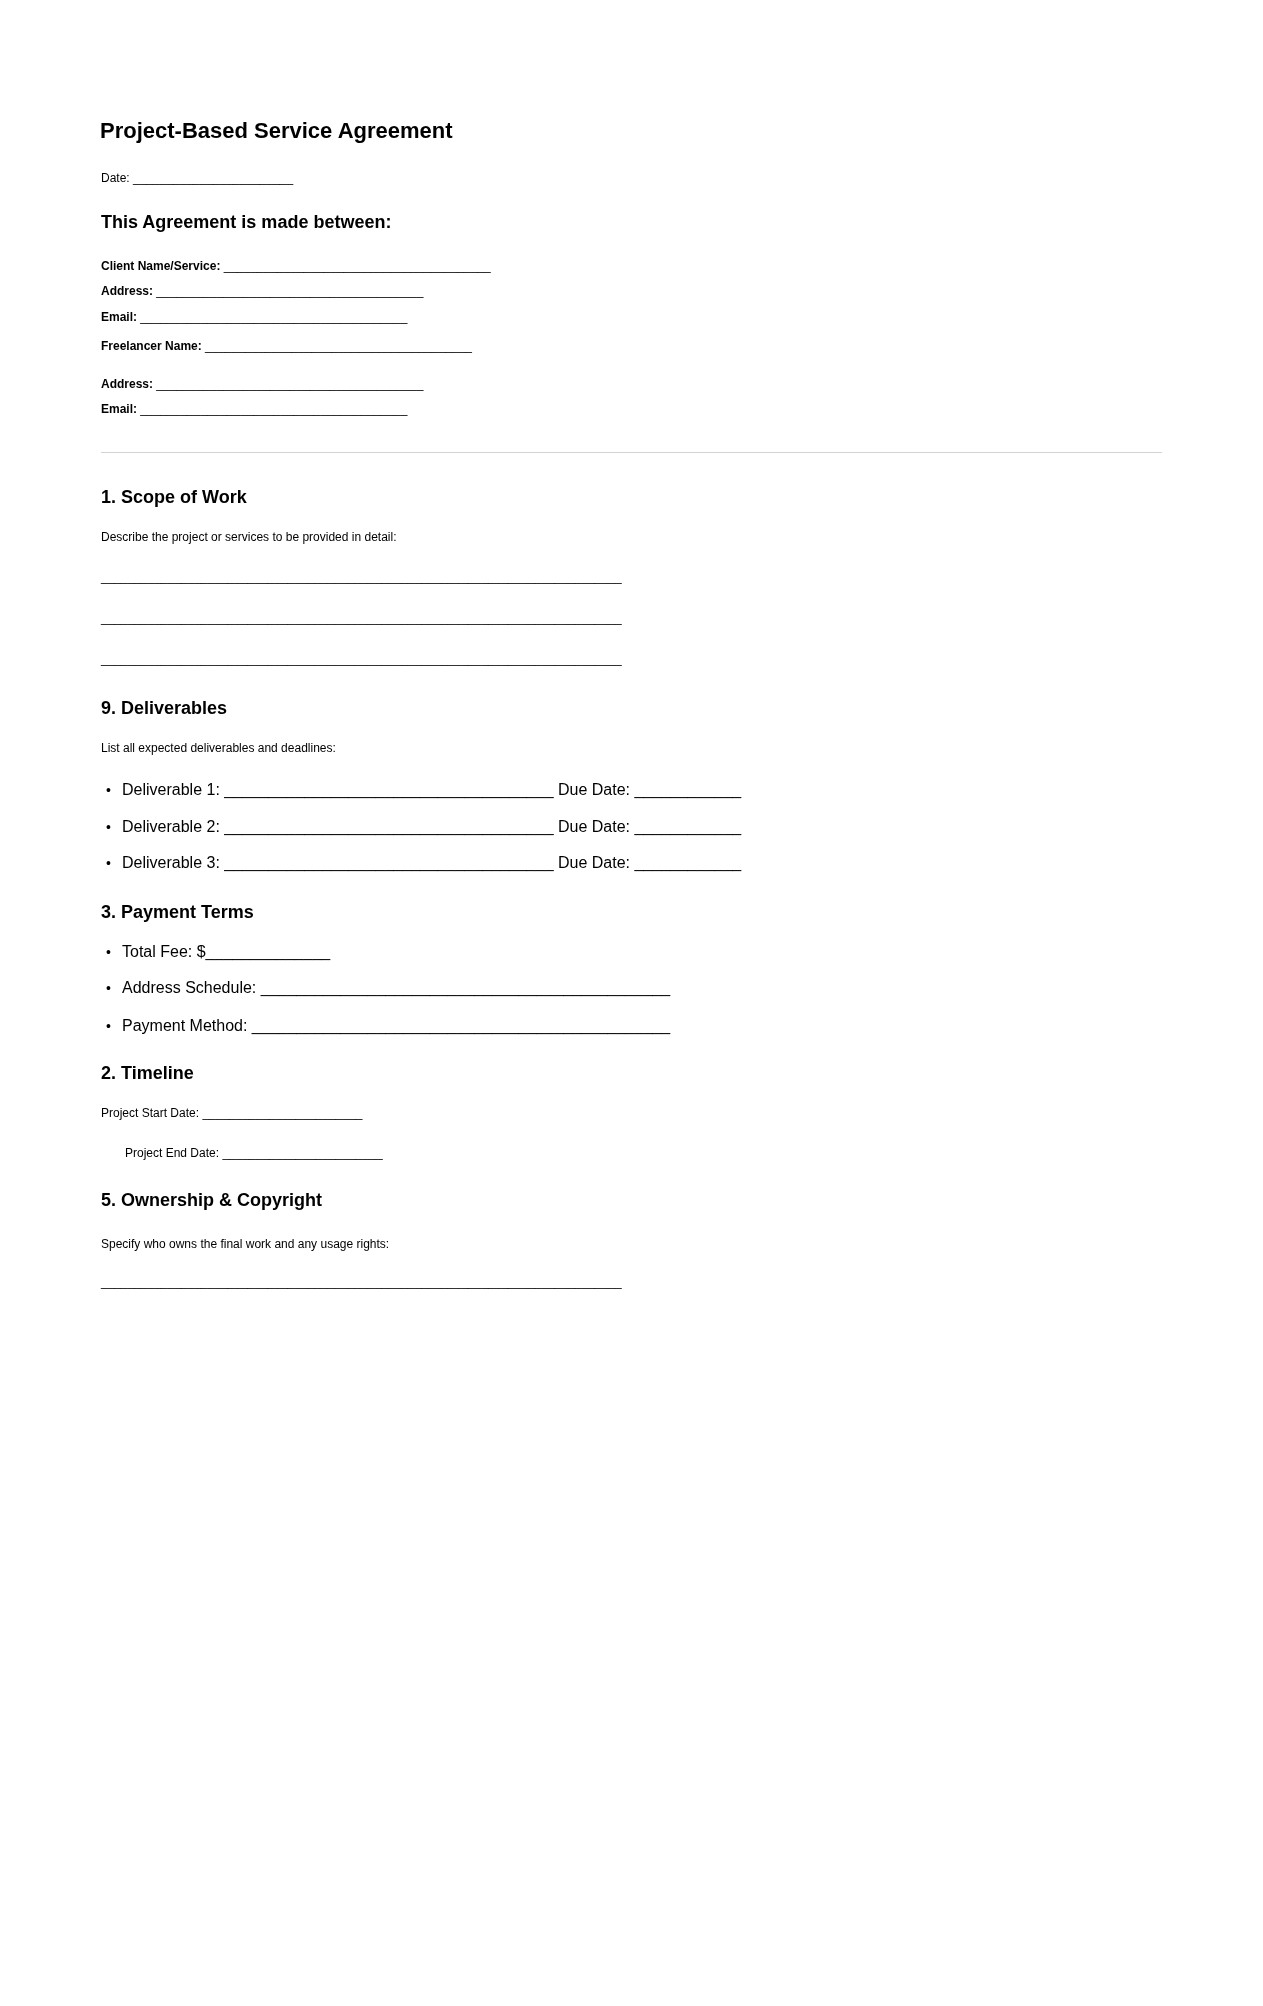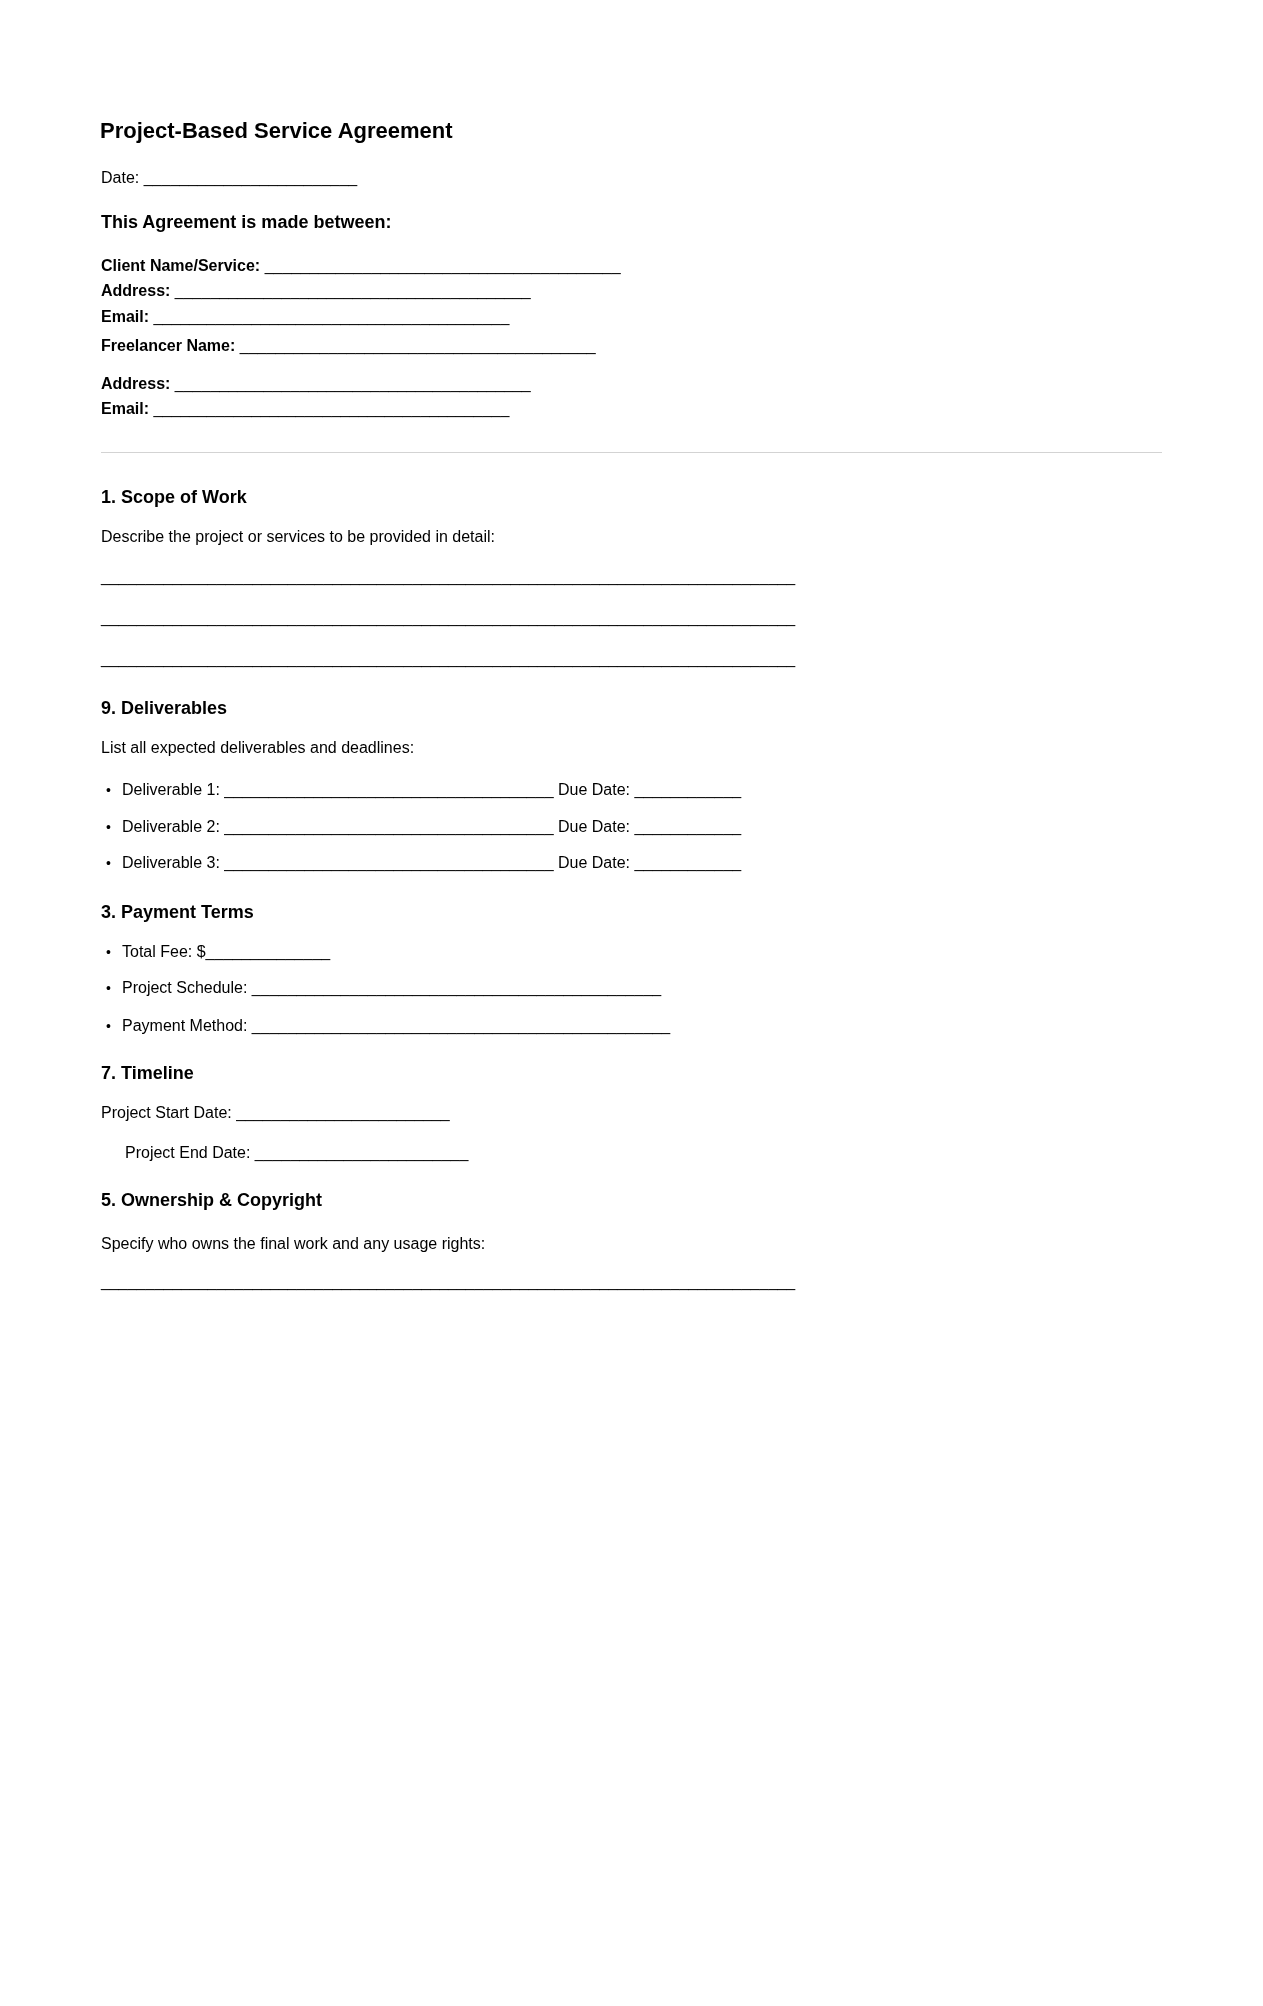--- a/index.html
+++ b/index.html
@@ -1,18 +1,18 @@
 <!DOCTYPE html>
 <html><head>
 <meta charset="utf-8">
 <style>
   html, body { margin:0; padding:0; background:#ffffff; }
   body { width:1263px; height:2006px; position:relative; overflow:hidden;
          font-family:"Liberation Sans", "DejaVu Sans", sans-serif; color:#000; }
-  .row { position:absolute; left:101px; white-space:pre; font-size:16px; line-height:20px; height:20px; }
+  .row { position:absolute; left:101px; white-space:pre; font-size:12px; line-height:20px; height:20px; }
   .title { position:absolute; left:100px; top:113px; font-size:22px; line-height:36px; font-weight:bold; white-space:pre; margin:0; }
   .h-sub { position:absolute; left:101px; font-size:18px; line-height:22px; font-weight:bold; white-space:pre; margin:0; }
   .bold { font-weight:bold; }
   .hr { position:absolute; left:101px; top:452px; width:1061px; height:0; border-top:1px solid #d3d3d3; }
   .bullet-row { position:absolute; left:101px; font-size:16px; line-height:20px; height:20px; white-space:pre; }
   .bullet { display:inline-block; width:21px; text-align:left; padding-left:5px; box-sizing:border-box; font-size:14px; }
   .blank { display:inline-block; }
 </style>
 </head>
 <body>
@@ -41,22 +41,22 @@
 
 <h3 class="h-sub" style="top:697px;">9. Deliverables</h3>
 <div class="row" style="top:738px;">List all expected deliverables and deadlines:</div>
 
 <div class="bullet-row" style="top:780px;"><span class="bullet">•</span><span>Deliverable 1: </span><span class="blank">_____________________________________</span><span> Due Date: </span><span class="blank">____________</span></div>
 <div class="bullet-row" style="top:817px;"><span class="bullet">•</span><span>Deliverable 2: </span><span class="blank">_____________________________________</span><span> Due Date: </span><span class="blank">____________</span></div>
 <div class="bullet-row" style="top:853px;"><span class="bullet">•</span><span>Deliverable 3: </span><span class="blank">_____________________________________</span><span> Due Date: </span><span class="blank">____________</span></div>
 
 <h3 class="h-sub" style="top:901px;">3. Payment Terms</h3>
 <div class="bullet-row" style="top:942px;"><span class="bullet">•</span><span>Total Fee: $</span><span class="blank">______________</span></div>
-<div class="bullet-row" style="top:978px;"><span class="bullet">•</span><span>Project Schedule: </span><span class="blank">______________________________________________</span></div>
+<div class="bullet-row" style="top:978px;"><span class="bullet">•</span><span>Address Schedule: </span><span class="blank">______________________________________________</span></div>
 <div class="bullet-row" style="top:1016px;"><span class="bullet">•</span><span>Payment Method: </span><span class="blank">_______________________________________________</span></div>
 
-<h3 class="h-sub" style="top:1062px;">7. Timeline</h3>
+<h3 class="h-sub" style="top:1062px;">2. Timeline</h3>
 <div class="row" style="top:1103px;"><span>Project Start Date: </span><span class="blank">________________________</span></div>
 <div class="row" style="top:1143px;margin-left:24px;"><span>Project End Date: </span><span class="blank">________________________</span></div>
 
 <h3 class="h-sub" style="top:1189px;">5. Ownership &amp; Copyright</h3>
 <div class="row" style="top:1234px;">Specify who owns the final work and any usage rights:</div>
 <div class="row" style="top:1272px;">______________________________________________________________________________</div>
 
 </body></html>

